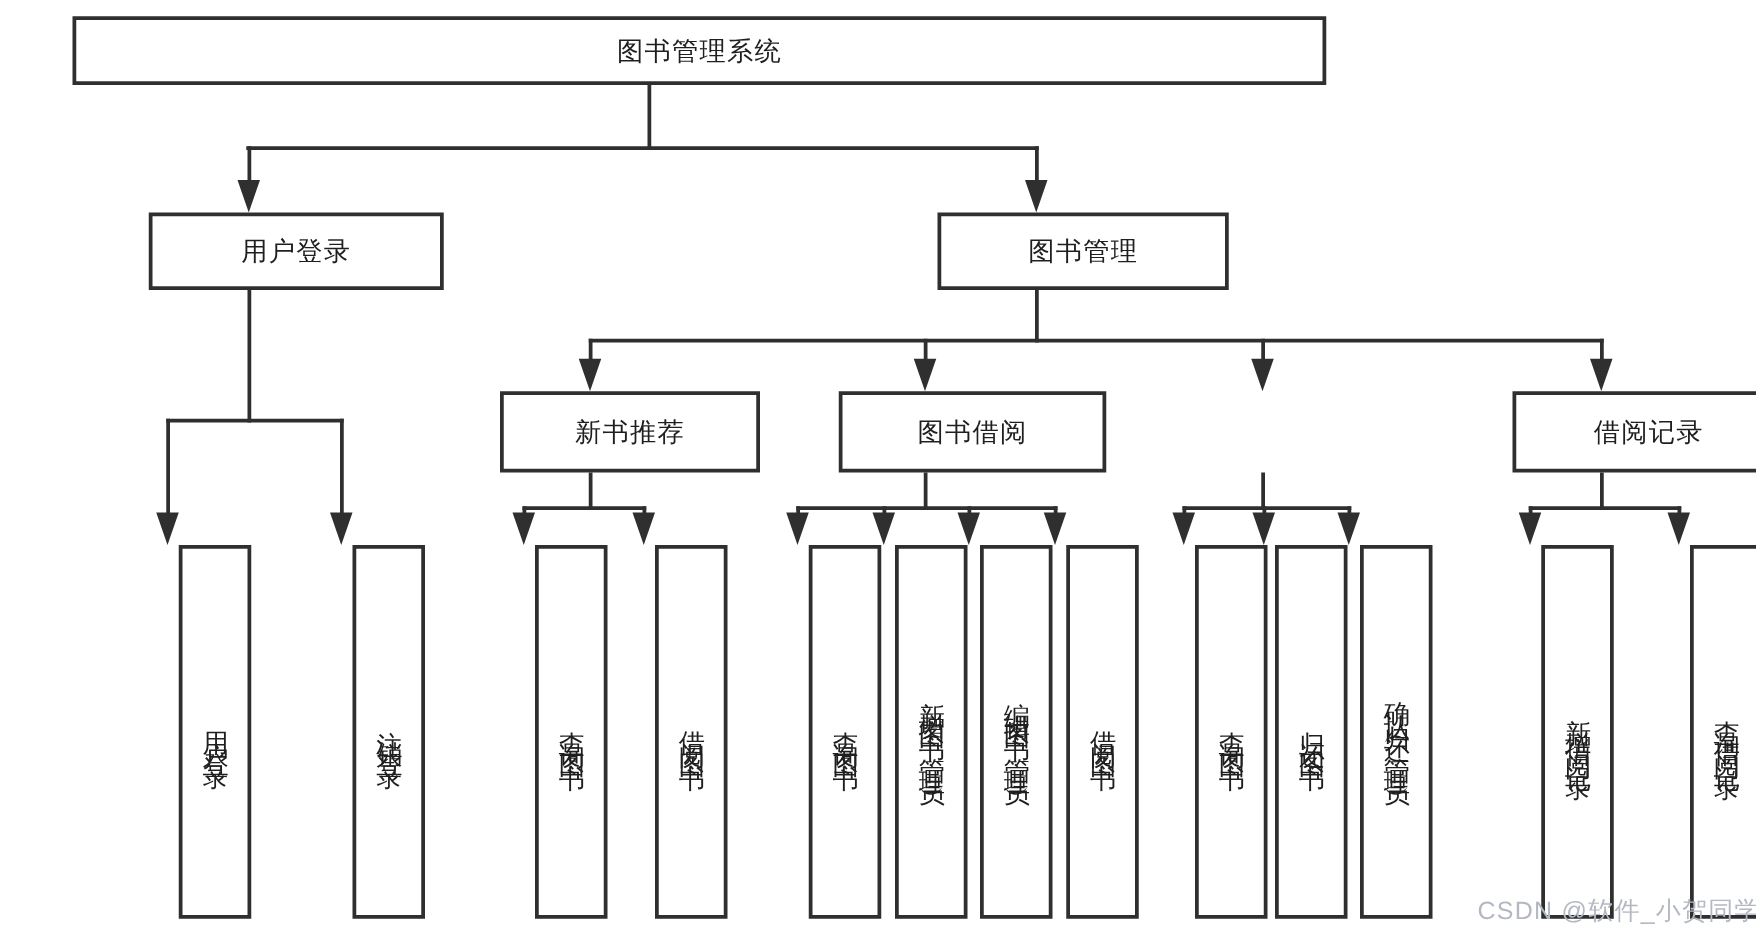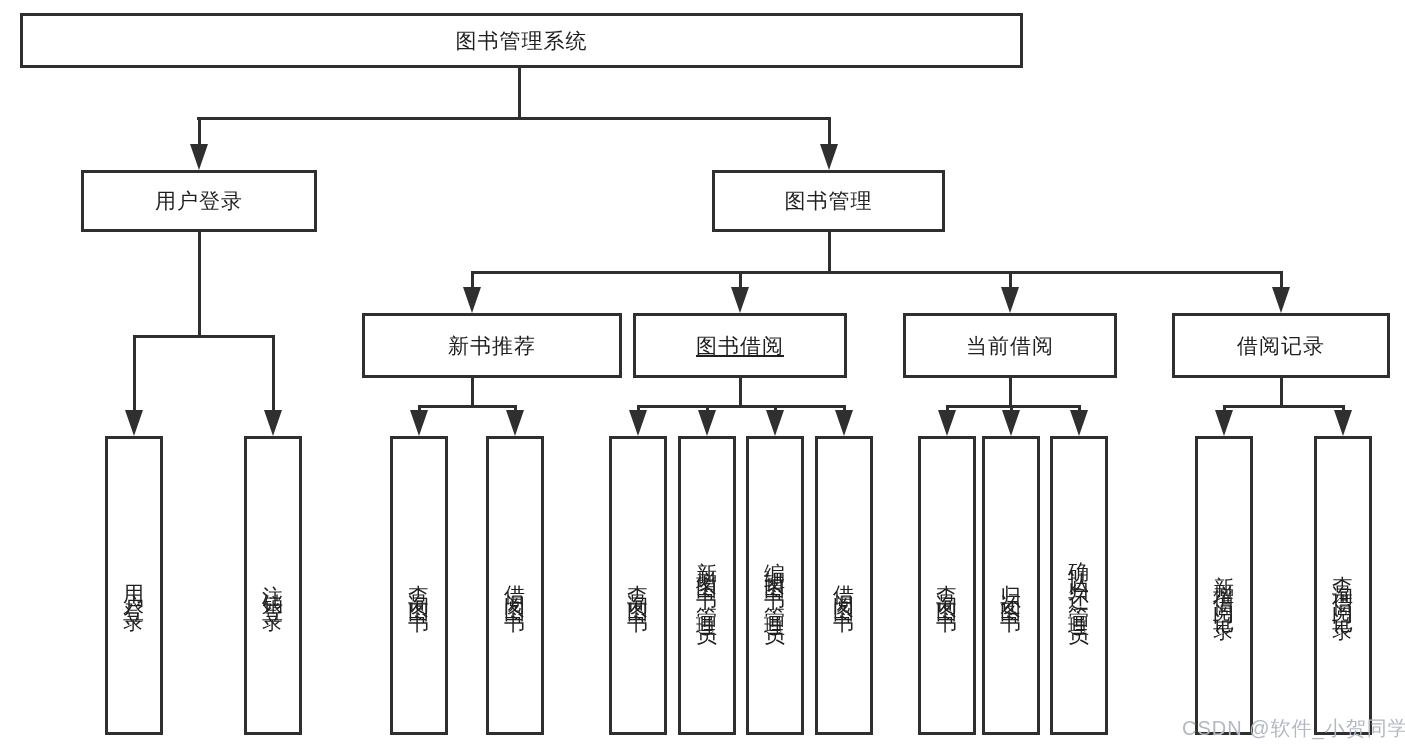--- a/index.html
+++ b/index.html
@@ -2,21 +2,21 @@
 <html><head>
 <meta charset="utf-8">
 <style>
   html,body{margin:0;padding:0;background:#ffffff;}
   .canvas{
     position:relative;width:1405px;height:747px;background:#ffffff;overflow:hidden;
     font-family:"Liberation Sans","DejaVu Sans",sans-serif;color:#1f1f1f;
   }
   .box{
     position:absolute;background:#ffffff;border:3px solid #2f2f2f;box-sizing:border-box;
-    display:flex;align-items:center;justify-content:center;
+    display:flex;align-items:center;justify-content:center;margin-left:38px;
   }
   .box.h{font-size:21px;letter-spacing:1px;font-weight:400;}
   .box.v span{
     writing-mode:vertical-rl;text-orientation:mixed;
     font-size:21px;line-height:1;letter-spacing:9px;white-space:nowrap;
   }
   .vline,.hline{position:absolute;background:#2f2f2f;}
   .vline{width:3px;}
   .hline{height:3px;}
   .arrow{
@@ -63,28 +63,25 @@
   <div class="hline" style="left:471px;top:271px;width:812px;"></div>
   <div class="vline" style="left:471px;top:271px;height:24px;"></div>
   <div class="vline" style="left:739px;top:271px;height:24px;"></div>
   <div class="vline" style="left:1009px;top:271px;height:24px;"></div>
   <div class="vline" style="left:1280px;top:271px;height:24px;"></div>
   <div class="arrow" style="left:463px;top:287px;"></div>
   <div class="arrow" style="left:731px;top:287px;"></div>
   <div class="arrow" style="left:1001px;top:287px;"></div>
   <div class="arrow" style="left:1272px;top:287px;"></div>
 
-  <div class="box h" style="left:362px;top:313px;width:260px;height:65px;">
+  <div class="box h" style="left:362px;top:313px;width:208px;height:65px;">
     <span>新书推荐</span>
   </div>
-  <div class="box h" style="left:633px;top:313px;width:214px;height:65px;text-decoration:underline;">
+  <div class="box h" style="left:633px;top:313px;width:214px;height:65px;">
     <span>图书借阅</span>
-  </div>
-  <div class="box h" style="left:903px;top:313px;width:214px;height:65px;">
-    <span>当前借阅</span>
   </div>
   <div class="box h" style="left:1172px;top:313px;width:218px;height:65px;">
     <span>借阅记录</span>
   </div>
 
   <div class="vline" style="left:471px;top:378px;height:30px;"></div>
   <div class="hline" style="left:418px;top:405px;width:99px;"></div>
   <div class="vline" style="left:418px;top:405px;height:10px;"></div>
   <div class="vline" style="left:514px;top:405px;height:10px;"></div>
   <div class="arrow" style="left:410px;top:410px;"></div>

